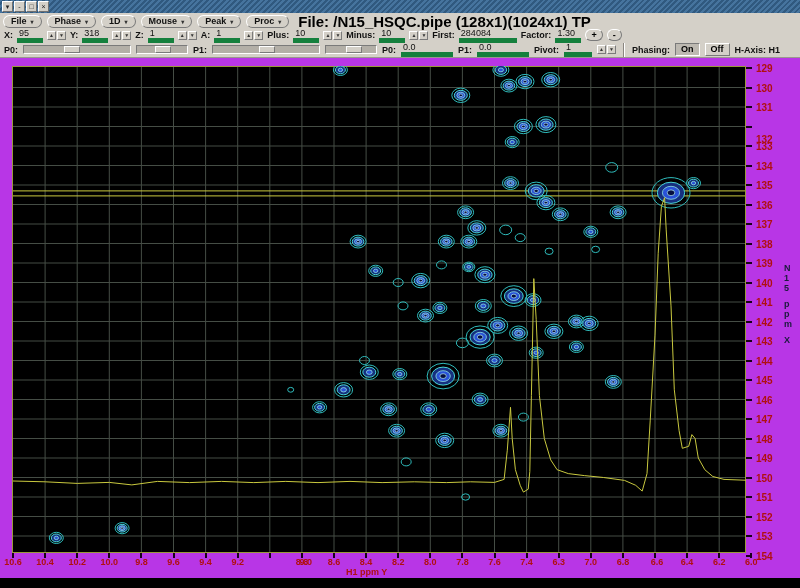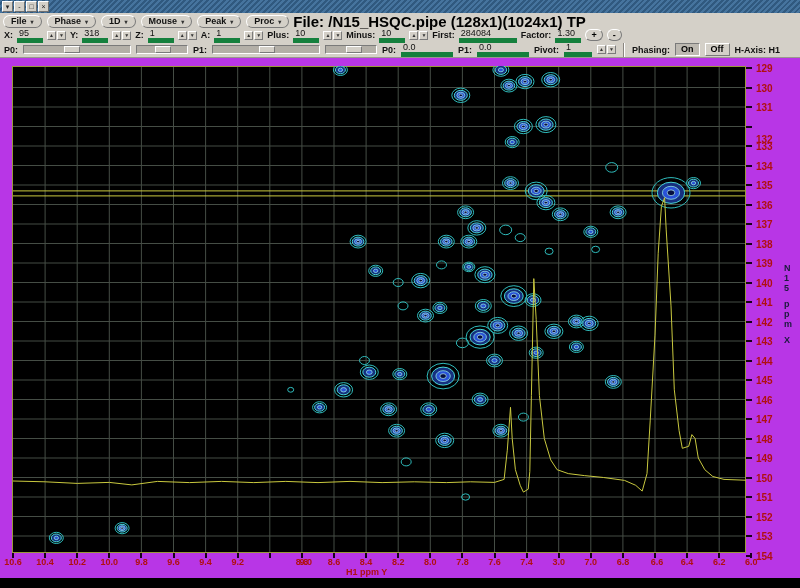--- a/index.html
+++ b/index.html
@@ -5,21 +5,21 @@
   * { box-sizing: border-box; }
   html,body { margin:0; padding:0; }
   body { width:800px; height:588px; background:#d4d0c8; font-family:"Liberation Sans",sans-serif; overflow:hidden; position:relative; }
 
   
   .titlebar { height:13px; background:repeating-linear-gradient(135deg,#46749e 0 2px,#30597f 2px 4px); display:flex; align-items:center; padding:0 1px; }
   .titlebar .title { flex:1; text-align:center; color:#fff; font-size:9px; font-weight:bold; white-space:nowrap; overflow:hidden; }
   .wbtn { width:11px; height:11px; background:#d4d0c8; border:1px solid; border-color:#fff #6f6f6f #6f6f6f #fff; font-size:7px; line-height:9px; text-align:center; color:#222; margin-left:1px; flex:0 0 auto; }
 
   
-  .menubar { height:15px; display:flex; align-items:center; padding:1px 3px 0 3px; }
+  .menubar { height:15px; display:flex; align-items:center; gap:5px; padding:1px 3px 0 3px; }
   .menu-btn { height:13px; padding:0 7px; border:1px solid; border-color:#fff #7a7a7a #7a7a7a #fff; border-radius:7px; background:#d4d0c8; display:flex; align-items:center; gap:4px; font-size:9px; font-weight:bold; color:#111; cursor:default; }
   .menu-btn .caret { font-size:6px; color:#333; }
   .file-info { font-size:15px; font-weight:bold; margin-left:4px; white-space:nowrap; }
 
   
   .row2 { height:14px; display:flex; align-items:center; gap:4px; padding:0 4px; font-size:9px; }
   .row3 { height:16px; display:flex; align-items:center; gap:5px; padding:0 4px; font-size:9px; border-bottom:1px solid #9a9690; }
   .flabel { font-weight:bold; color:#111; white-space:nowrap; }
   .fval { border-bottom:5px solid #15803d; padding:0 2px; min-width:26px; color:#111; white-space:nowrap; }
   .spins { display:flex; gap:1px; }
@@ -590,21 +590,21 @@
     <div class="xtick-label" style="left: 385.2px;">8.2</div>
     <div class="xtick-mark" style="left: 429.3px;"></div>
     <div class="xtick-label" style="left: 417.3px;">8.0</div>
     <div class="xtick-mark" style="left: 461.4px;"></div>
     <div class="xtick-label" style="left: 449.4px;">7.8</div>
     <div class="xtick-mark" style="left: 493.5px;"></div>
     <div class="xtick-label" style="left: 481.5px;">7.6</div>
     <div class="xtick-mark" style="left: 525.6px;"></div>
     <div class="xtick-label" style="left: 513.6px;">7.4</div>
     <div class="xtick-mark" style="left: 557.7px;"></div>
-    <div class="xtick-label" style="left: 545.7px;">3.0</div>
+    <div class="xtick-label" style="left: 545.7px;">6.3</div>
     <div class="xtick-mark" style="left: 589.8px;"></div>
     <div class="xtick-label" style="left: 577.8px;">7.0</div>
     <div class="xtick-mark" style="left: 621.9px;"></div>
     <div class="xtick-label" style="left: 609.9px;">6.8</div>
     <div class="xtick-mark" style="left: 654px;"></div>
     <div class="xtick-label" style="left: 644px;">6.6</div>
     <div class="xtick-mark" style="left: 686.1px;"></div>
     <div class="xtick-label" style="left: 674.1px;">6.4</div>
     <div class="xtick-mark" style="left: 718.2px;"></div>
     <div class="xtick-label" style="left: 706.2px;">6.2</div>

